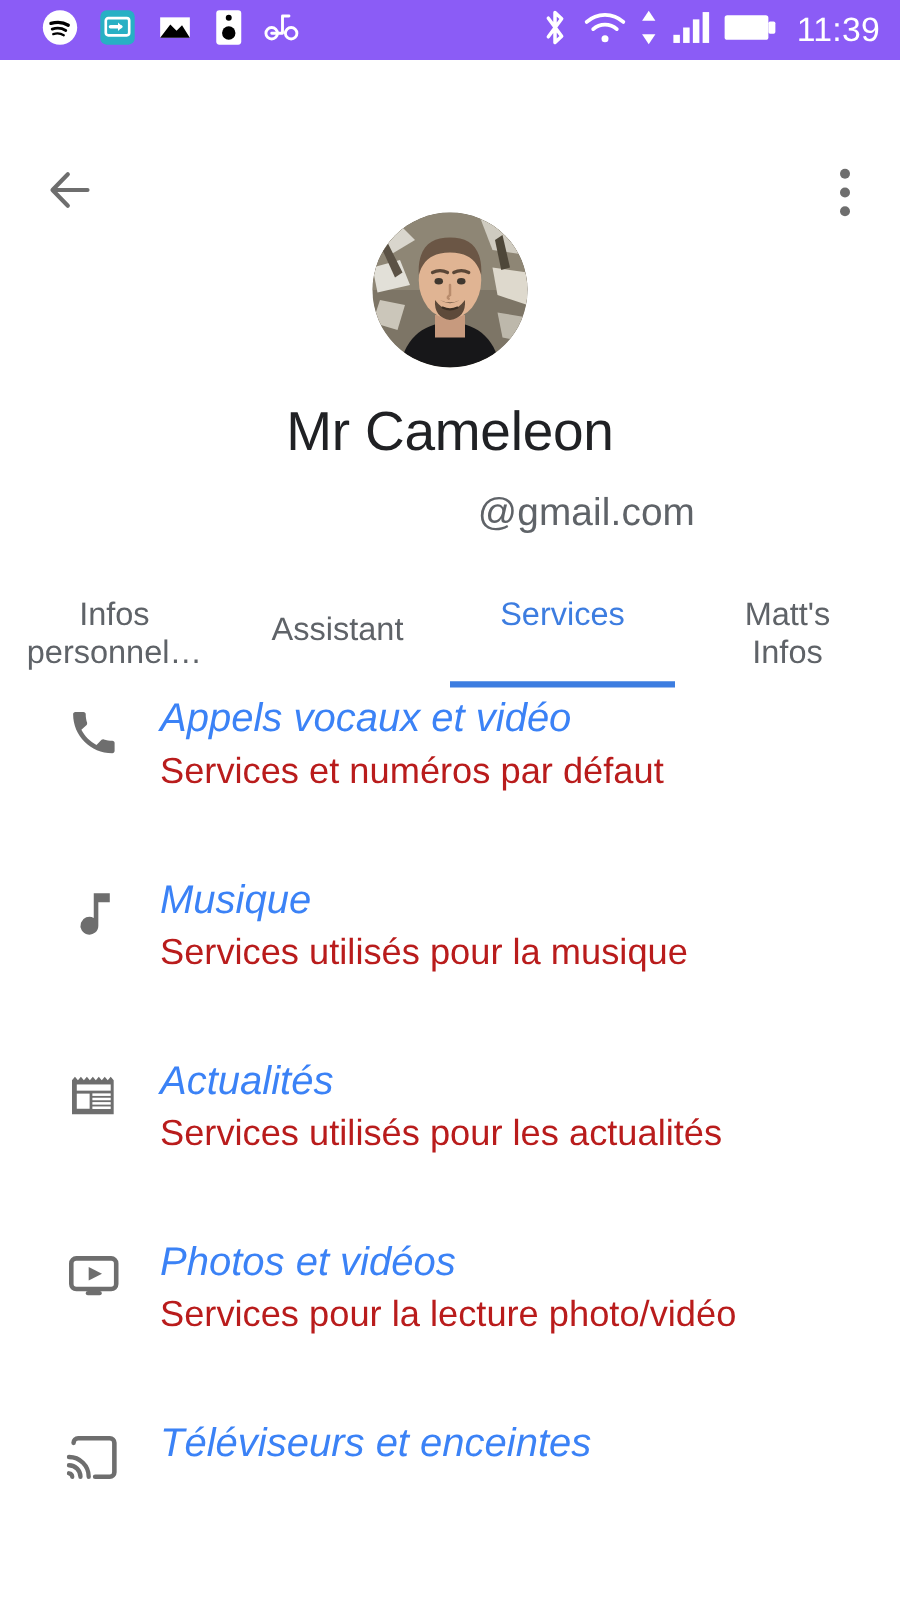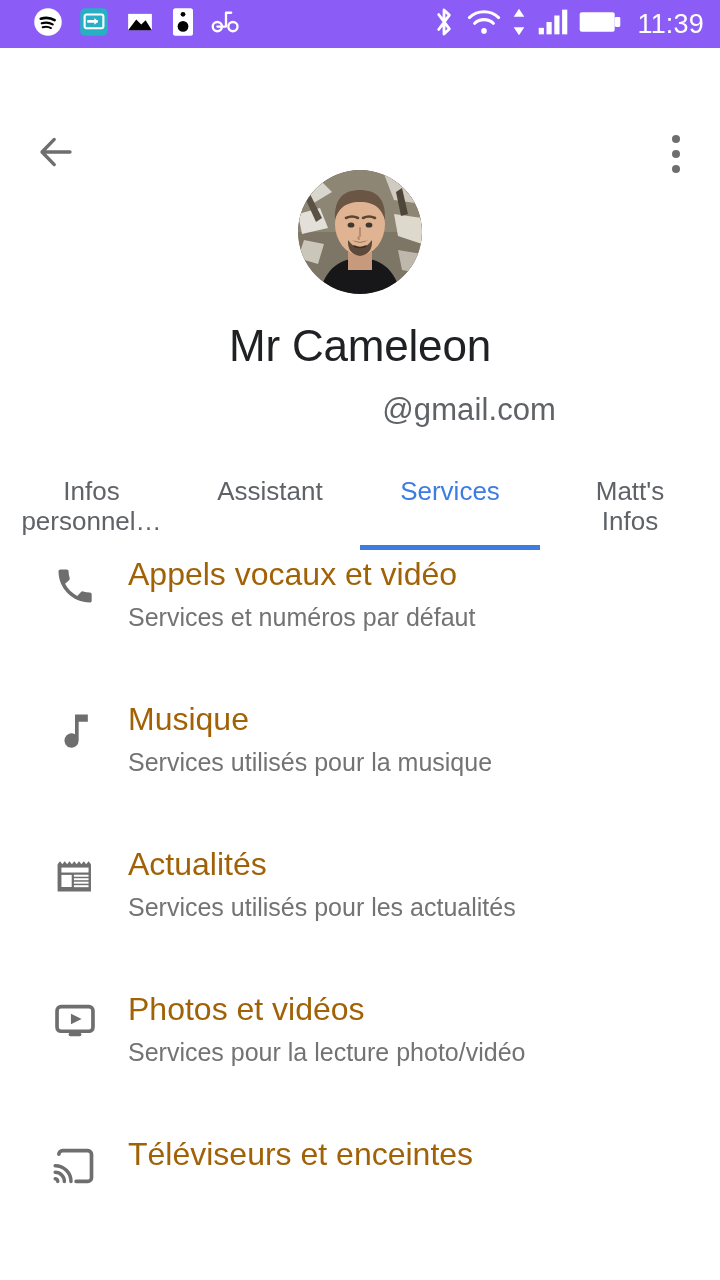--- a/index.html
+++ b/index.html
@@ -78,21 +78,21 @@
   }
   .tab{
     position:absolute; top:0;
     display:flex; flex-direction:column; align-items:center; justify-content:flex-start;
     text-align:center; cursor:pointer;
     font-size:26px; line-height:30px; color:#5f6368;
     padding-top:4px;
   }
   .tab.active{ color:#3d7de0; }
   .tab-0{ left:14px;  width:155px; }
-  .tab-1{ left:190px; width:160px; }
+  .tab-1{ left:190px; width:160px;margin-top:12px; }
   .tab-2{ left:366px; width:168px; }
   .tab-3{ left:560px; width:140px; }
   .tab-line{ white-space:nowrap; }
   .tab-indicator{
     position:absolute; left:360px; top:545px;
     width:180px; height:5px; background:#3d7de0;
   }
 
   
   .list{
@@ -103,24 +103,24 @@
     height:145px;
     padding-left:128px; padding-top:4px;
     cursor:pointer;
   }
   .li-icon{
     position:absolute; left:47px; top:10px;
     width:56px; height:56px;
     display:flex; align-items:center; justify-content:center;
   }
   .li-title{
-    font-size:32px; color:#a16207; line-height:44px; letter-spacing:0px;
+    font-size:32px; color:#3b82f6; line-height:44px; letter-spacing:0px;font-style:italic;
   }
   .li-sub{
-    font-size:25px; color:#737373; line-height:42px; letter-spacing:0px;
+    font-size:29px; color:#b91c1c; line-height:42px; letter-spacing:0px;
   }
 </style>
 </head>
 <body>
 
 <div class="statusbar">
   <div class="sb-left">
 
     <span class="sb-icon">
       <svg width="30" height="30" viewBox="0 0 24 24">

